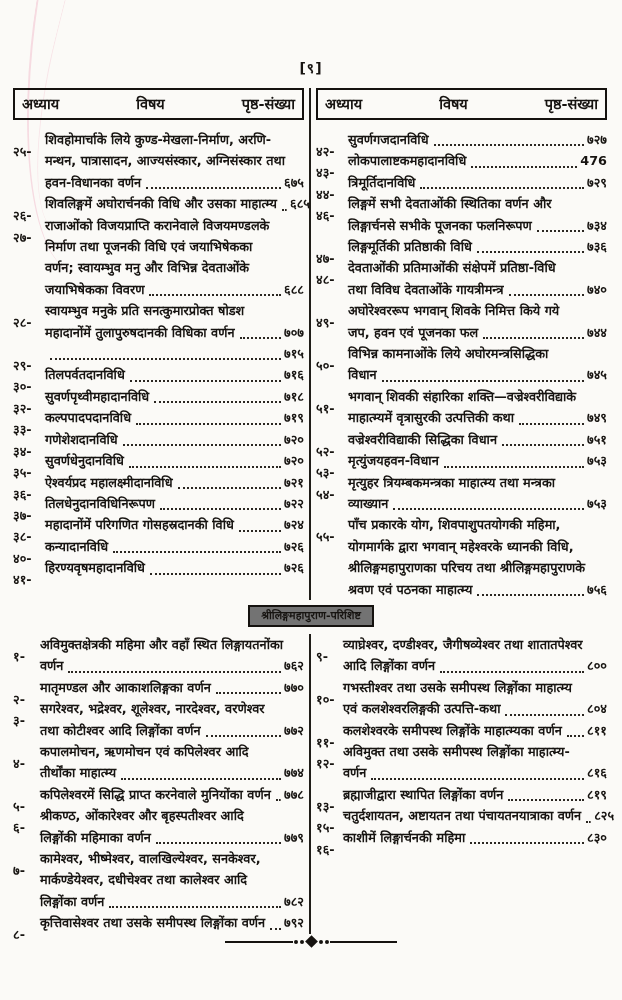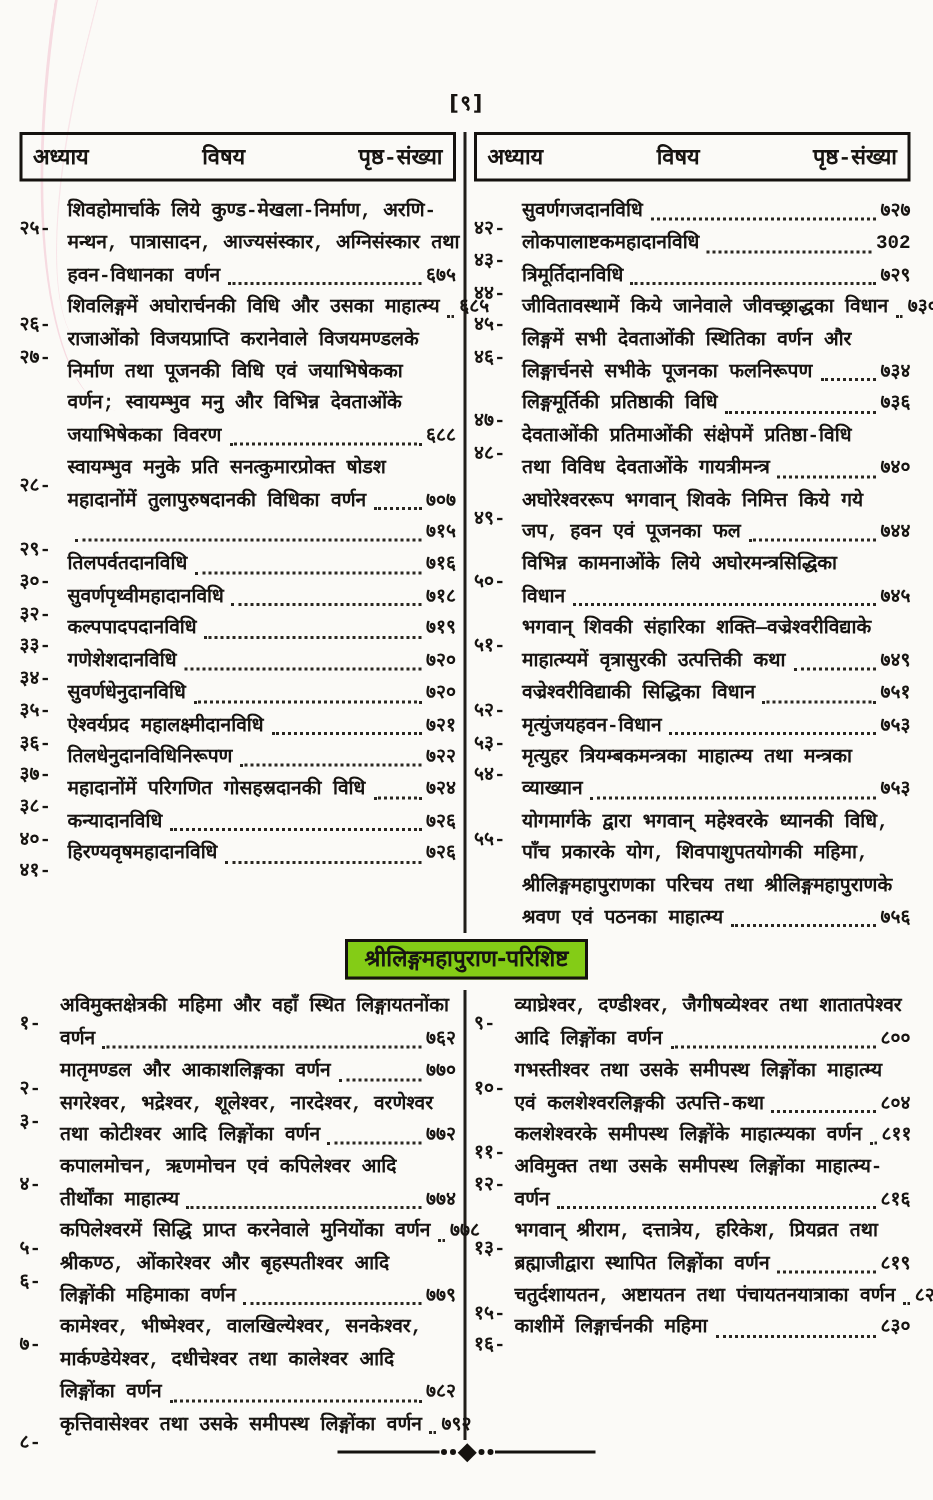--- a/index.html
+++ b/index.html
@@ -29,21 +29,21 @@
   }
   .folio{
     position:absolute;top:58px;left:0;right:0;
     text-align:center;font-weight:bold;font-size:14px;
     letter-spacing:1px;
   }
   .content{
     position:absolute;top:88px;left:13px;width:596px;
   }
   .cols{display:flex;align-items:stretch;}
-  .col{width:291px;box-sizing:border-box;font-family:Liberation Mono, monospace;}
+  .col{width:291px;box-sizing:border-box;}
   .vdiv{width:2px;background:#201d19;margin:0 5px;flex:0 0 2px;}
   .hdrbox{
     border:2.5px solid #15120f;
     display:flex;justify-content:space-between;align-items:center;
     padding:3px 7px 5px 7px;
     font-weight:bold;font-size:14.5px;
     margin-bottom:9px;
     box-sizing:border-box;
   }
   .entries{font-weight:bold;font-size:12.8px;line-height:21.4px;}
@@ -59,22 +59,22 @@
     border-bottom:2px dotted #2a2621;
     margin:0 3px 4px 5px;
     height:0;align-self:flex-end;
   }
   .pg{flex:0 0 auto;text-align:right;}
   .secheadwrap{text-align:center;margin:4px 0 7px 0;}
   .sechead{
     display:inline-block;
     border:2px solid #15120f;
     padding:0px 11px 3px 11px;
-    font-weight:bold;font-size:15px;
-    background:#84cc16;
+    font-weight:bold;font-size:11px;
+    background:#737373;
   }
   .ornament{
     display:flex;align-items:center;
     width:172px;margin:3px auto 0 auto;height:10px;
   }
   .orn-line{flex:1;height:2px;background:#15120f;}
   .orn-dot{width:4px;height:4px;border-radius:50%;background:#15120f;margin:0 1px;flex:0 0 4px;}
   .orn-diamond{width:9px;height:9px;background:#15120f;transform:rotate(45deg);margin:0 2px;flex:0 0 9px;}
 </style>
 </head>
@@ -237,37 +237,29 @@
                 <span class="txt">सुवर्णगजदानविधि</span>
                 <span class="dots"></span>
                 <span class="pg">७२७</span>
               </div>
             </div>
             <div class="entry">
               <span class="num">४३-</span>
               <div class="line last">
                 <span class="txt">लोकपालाष्टकमहादानविधि</span>
                 <span class="dots"></span>
-                <span class="pg">302</span>
+                <span class="pg">476</span>
               </div>
             </div>
             <div class="entry">
               <span class="num">४४-</span>
               <div class="line last">
                 <span class="txt">त्रिमूर्तिदानविधि</span>
                 <span class="dots"></span>
                 <span class="pg">७२९</span>
-              </div>
-            </div>
-            <div class="entry">
-              <span class="num">४५-</span>
-              <div class="line last">
-                <span class="txt">जीवितावस्थामें किये जानेवाले जीवच्छ्राद्धका विधान</span>
-                <span class="dots"></span>
-                <span class="pg">७३०</span>
               </div>
             </div>
             <div class="entry">
               <span class="num">४६-</span>
               <div class="line">लिङ्गमें सभी देवताओंकी स्थितिका वर्णन और</div>
               <div class="line last">
                 <span class="txt">लिङ्गार्चनसे सभीके पूजनका फलनिरूपण</span>
                 <span class="dots"></span>
                 <span class="pg">७३४</span>
               </div>
@@ -336,22 +328,22 @@
               <span class="num">५४-</span>
               <div class="line">मृत्युहर त्रियम्बकमन्त्रका माहात्म्य तथा मन्त्रका</div>
               <div class="line last">
                 <span class="txt">व्याख्यान</span>
                 <span class="dots"></span>
                 <span class="pg">७५३</span>
               </div>
             </div>
             <div class="entry">
               <span class="num">५५-</span>
+              <div class="line">पाँच प्रकारके योग, शिवपाशुपतयोगकी महिमा,</div>
               <div class="line">योगमार्गके द्वारा भगवान् महेश्वरके ध्यानकी विधि,</div>
-              <div class="line">पाँच प्रकारके योग, शिवपाशुपतयोगकी महिमा,</div>
               <div class="line">श्रीलिङ्गमहापुराणका परिचय तथा श्रीलिङ्गमहापुराणके</div>
               <div class="line last">
                 <span class="txt">श्रवण एवं पठनका माहात्म्य</span>
                 <span class="dots"></span>
                 <span class="pg">७५६</span>
               </div>
             </div>
           </div>
       </div>
     </div>
@@ -468,21 +460,20 @@
               <span class="num">१२-</span>
               <div class="line">अविमुक्त तथा उसके समीपस्थ लिङ्गोंका माहात्म्य-</div>
               <div class="line last">
                 <span class="txt">वर्णन</span>
                 <span class="dots"></span>
                 <span class="pg">८१६</span>
               </div>
             </div>
             <div class="entry">
               <span class="num">१३-</span>
-              <div class="line">भगवान् श्रीराम, दत्तात्रेय, हरिकेश, प्रियव्रत तथा</div>
               <div class="line last">
                 <span class="txt">ब्रह्माजीद्वारा स्थापित लिङ्गोंका वर्णन</span>
                 <span class="dots"></span>
                 <span class="pg">८१९</span>
               </div>
             </div>
             <div class="entry">
               <span class="num">१५-</span>
               <div class="line last">
                 <span class="txt">चतुर्दशायतन, अष्टायतन तथा पंचायतनयात्राका वर्णन</span>

